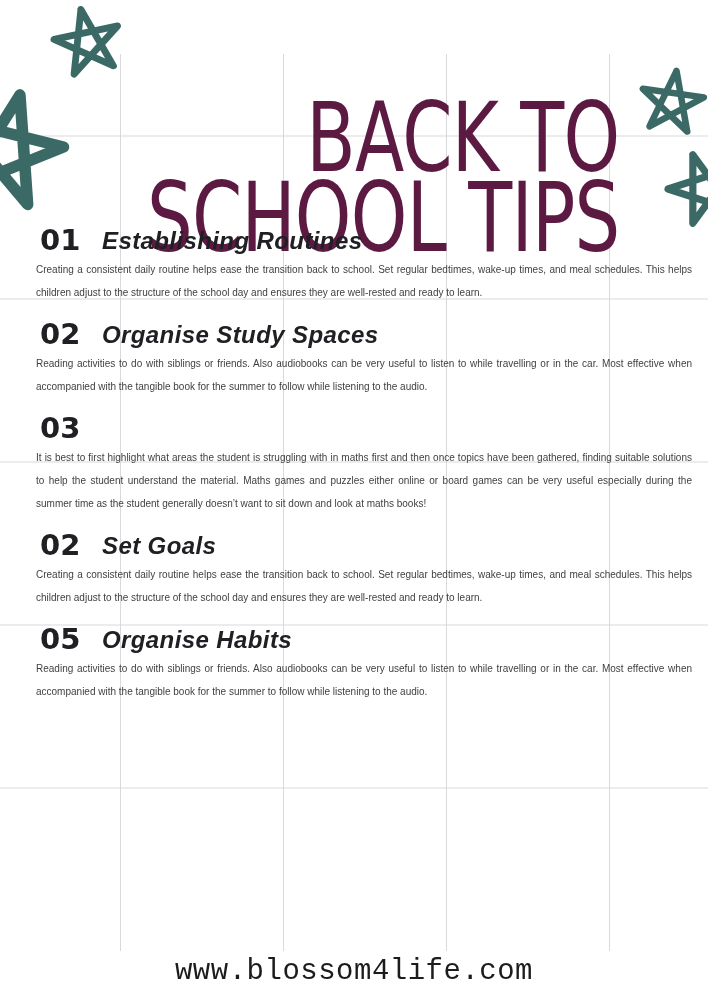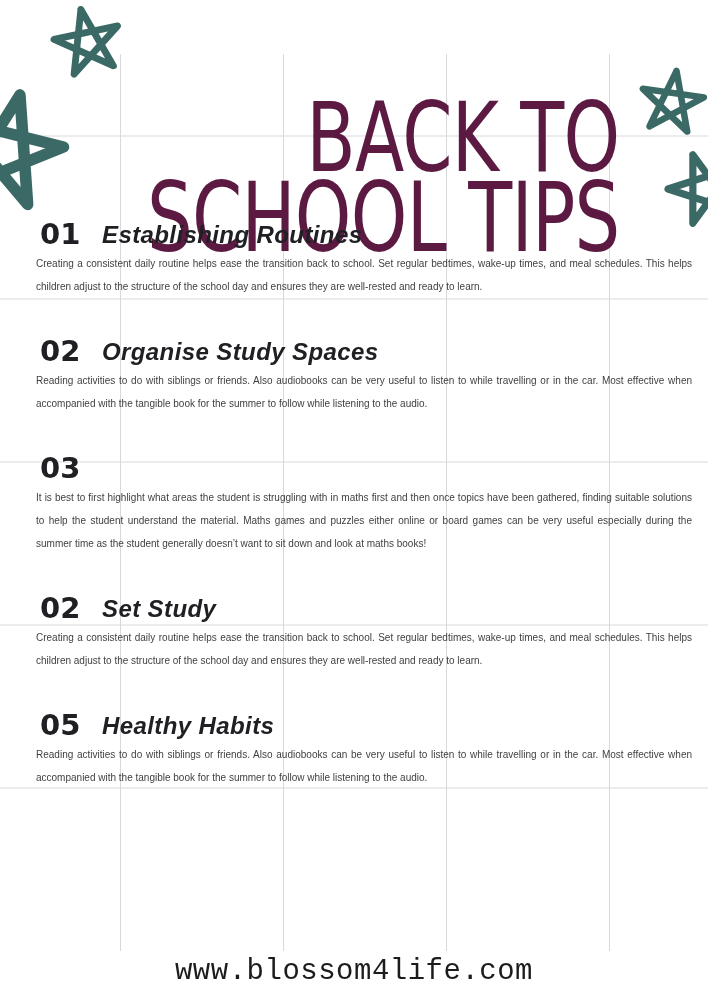--- a/index.html
+++ b/index.html
@@ -34,22 +34,22 @@
     color:var(--title-color);
     font-family:"DejaVu Sans",sans-serif;
     font-weight:400;
     font-size:96px;
     line-height:80px;
     letter-spacing:-1px;
     white-space:nowrap;
   }
   .title .line{display:block;transform:scaleX(0.75);transform-origin:50% 50%;}
   
-  .tips{position:absolute;left:36px;top:220px;width:656px;}
-  .tip + .tip{margin-top:39px;}
+  .tips{position:absolute;left:36px;top:226px;width:656px;}
+  .tip + .tip{margin-top:16px;}
   .tip-header{display:flex;align-items:flex-start;height:28px;}
   .tip-number{
     width:44px;margin-left:4px;flex:0 0 auto;
     font-family:"DejaVu Sans",sans-serif;
     font-weight:800;font-size:29px;line-height:28px;
     color:var(--heading-color);letter-spacing:0;
   }
   .tip-heading{
     margin-left:18px;padding-top:5px;
     font-weight:700;font-size:24px;line-height:20px;
@@ -127,29 +127,29 @@
     <section class="tip">
       <div class="tip-header">
         <span class="tip-number">03</span>
       </div>
       <p class="tip-body">It is best to first highlight what areas the student is struggling with in maths first and then once topics have been gathered, finding suitable solutions to help the student understand the material. Maths games and puzzles either online or board games can be very useful especially during the summer time as the student generally doesn’t want to sit down and look at maths books!</p>
     </section>
 
     <section class="tip">
       <div class="tip-header">
         <span class="tip-number">02</span>
-        <span class="tip-heading">Set Study</span>
+        <span class="tip-heading">Set Goals</span>
       </div>
       <p class="tip-body">Creating a consistent daily routine helps ease the transition back to school. Set regular bedtimes, wake-up times, and meal schedules. This helps children adjust to the structure of the school day and ensures they are well-rested and ready to learn.</p>
     </section>
 
     <section class="tip">
       <div class="tip-header">
         <span class="tip-number">05</span>
-        <span class="tip-heading">Healthy Habits</span>
+        <span class="tip-heading">Organise Habits</span>
       </div>
       <p class="tip-body">Reading activities to do with siblings or friends. Also audiobooks can be very useful to listen to while travelling or in the car. Most effective when accompanied with the tangible book for the summer to follow while listening to the audio.</p>
     </section>
 
   </div>
 
   <div class="footer">www.blossom4life.com</div>
 
 </div>
 

